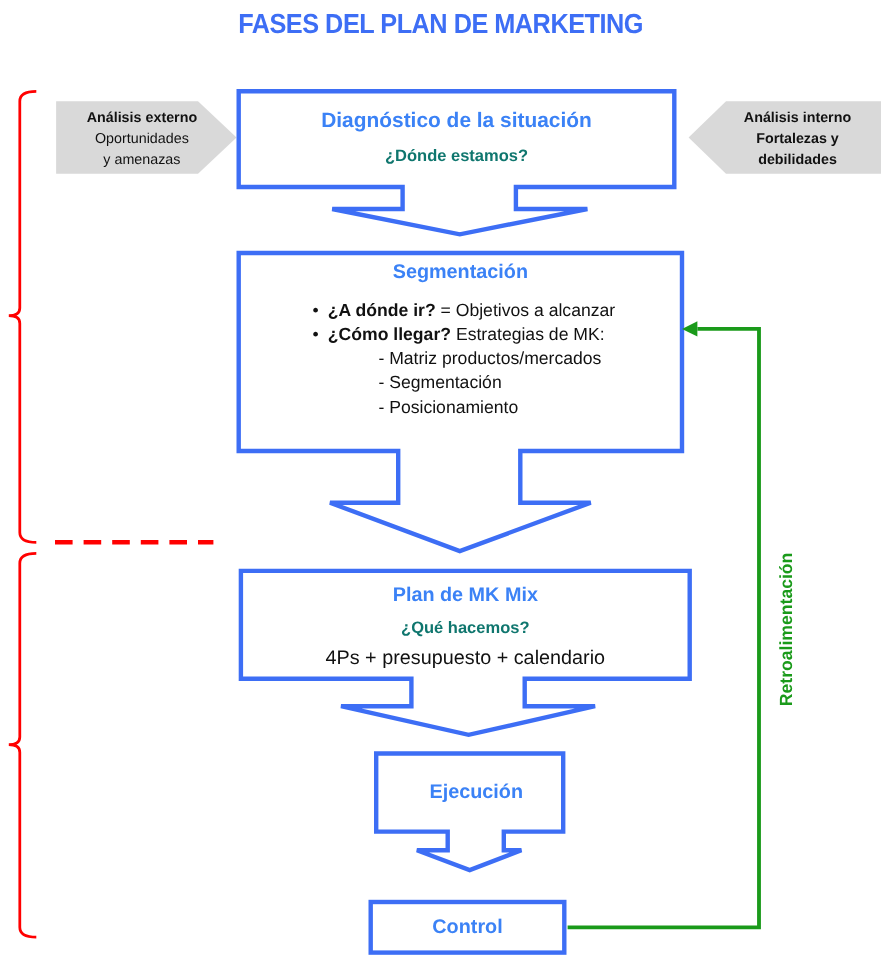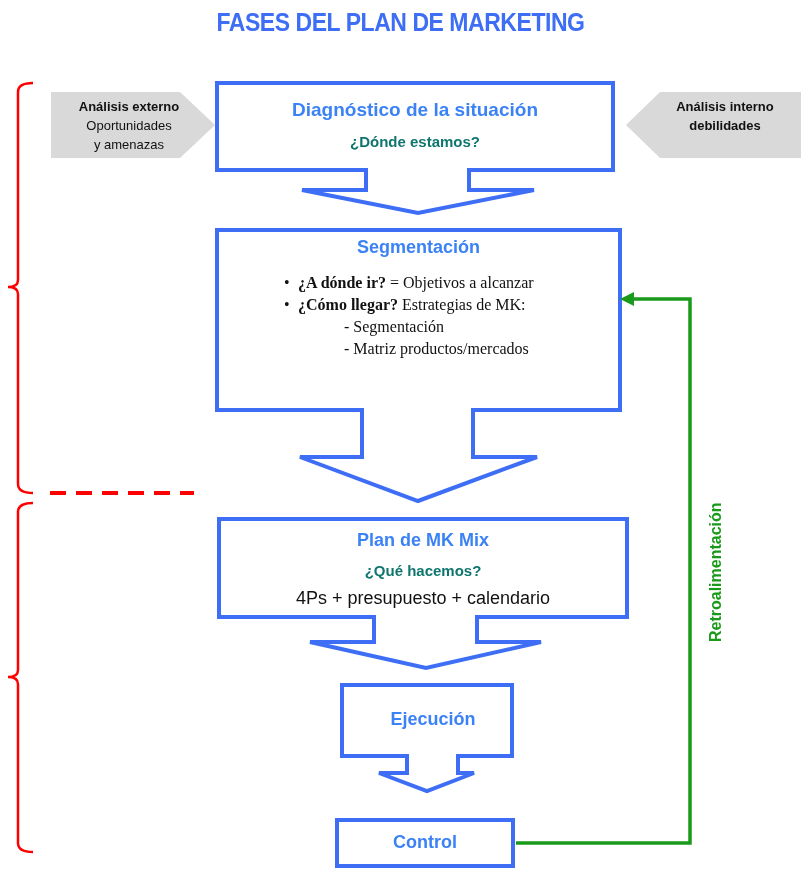--- a/index.html
+++ b/index.html
@@ -5,21 +5,21 @@
     html, body { margin: 0; padding: 0; background: #ffffff; }
     body { width: 801px; height: 869px; position: relative; overflow: hidden;
            font-family: "Liberation Sans", sans-serif; }
     #diagram { position: absolute; left: 0; top: 0; }
     .t { position: absolute; white-space: nowrap; }
     .title { left: 0; width: 801px; top: 8px; text-align: center; color: #3d6ef5;
              font-size: 25px; font-weight: bold; letter-spacing: -0.5px; transform: scaleX(0.92); transform-origin: center; }
     .side { position: absolute; text-align: center; font-size: 13px; line-height: 19px; color: #111; }
     .box-title { color: #3b82f6; font-weight: bold; text-align: center; }
     .box-sub { color: #0f766e; font-weight: bold; text-align: center; }
-    .plan-list { position: absolute; font-size: 16px; line-height: 22px; color: #111; font-family: Liberation Serif, serif; }
+    .plan-list { position: absolute; font-size: 16px; line-height: 22px; color: #111; }
     .plan-list .b { font-weight: bold; }
     .plan-list .sub { padding-left: 60px; }
     .plan-list .bullet { display: inline-block; width: 14px; }
     .vertical { position: absolute; color: #1a9a1a; font-weight: bold; font-size: 16px;
                 transform: rotate(-90deg); transform-origin: left top; white-space: nowrap; }
   </style>
 </head>
 <body>
 
 <svg id="diagram" width="801" height="869" viewBox="0 0 801 869">
@@ -48,32 +48,34 @@
 <div class="t title">FASES DEL PLAN DE MARKETING</div>
 
 <div class="side" style="left:54px; top:97px; width:150px;">
   <div style="font-weight:bold;">Análisis externo</div>
   <div>Oportunidades</div>
   <div>y amenazas</div>
 </div>
 
 <div class="side" style="left:650px; top:97px; width:150px; font-weight:bold;">
   <div>Análisis interno</div>
+  <div>Fortalezas y</div>
   <div>debilidades</div>
 </div>
 
 <div class="t box-title" style="left:217px; width:396px; top:99px; font-size:19px;">Diagnóstico de la situación</div>
 <div class="t box-sub" style="left:217px; width:396px; top:133px; font-size:15px;">¿Dónde estamos?</div>
 
 <div class="t box-title" style="left:217px; width:403px; top:237px; font-size:18px;">Segmentación</div>
 <div class="plan-list" style="left:284px; top:272px;">
   <div><span class="bullet">•</span><span class="b">¿A dónde ir?</span><span> = Objetivos a alcanzar</span></div>
   <div><span class="bullet">•</span><span class="b">¿Cómo llegar?</span><span> Estrategias de MK:</span></div>
+  <div class="sub">- Matriz productos/mercados</div>
   <div class="sub">- Segmentación</div>
-  <div class="sub">- Matriz productos/mercados</div>
+  <div class="sub">- Posicionamiento</div>
 </div>
 
 <div class="t box-title" style="left:219px; width:408px; top:530px; font-size:18px;">Plan de MK Mix</div>
 <div class="t box-sub" style="left:219px; width:408px; top:562px; font-size:15px;">¿Qué hacemos?</div>
 <div class="t" style="left:219px; width:408px; top:588px; font-size:18px; text-align:center; color:#111;">4Ps + presupuesto + calendario</div>
 
 <div class="t box-title" style="left:348px; width:170px; top:709px; font-size:18px;">Ejecución</div>
 
 <div class="t box-title" style="left:337px; width:176px; top:832px; font-size:18px;">Control</div>
 

